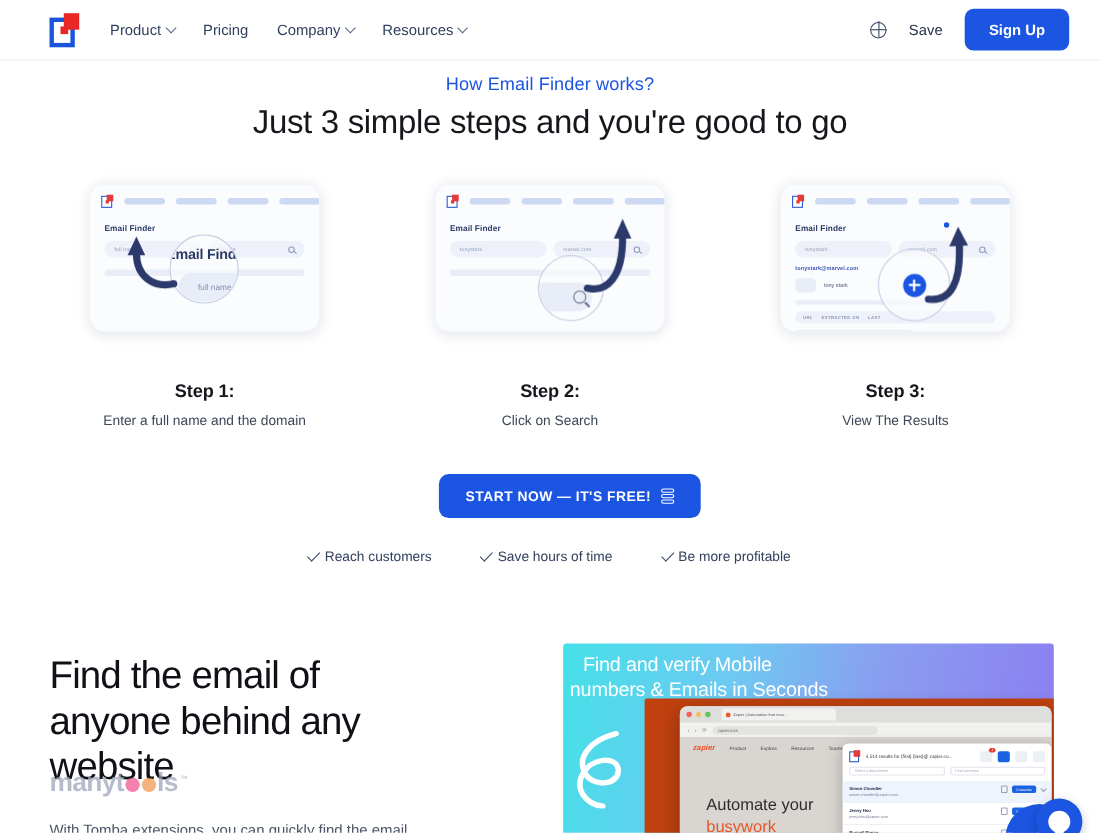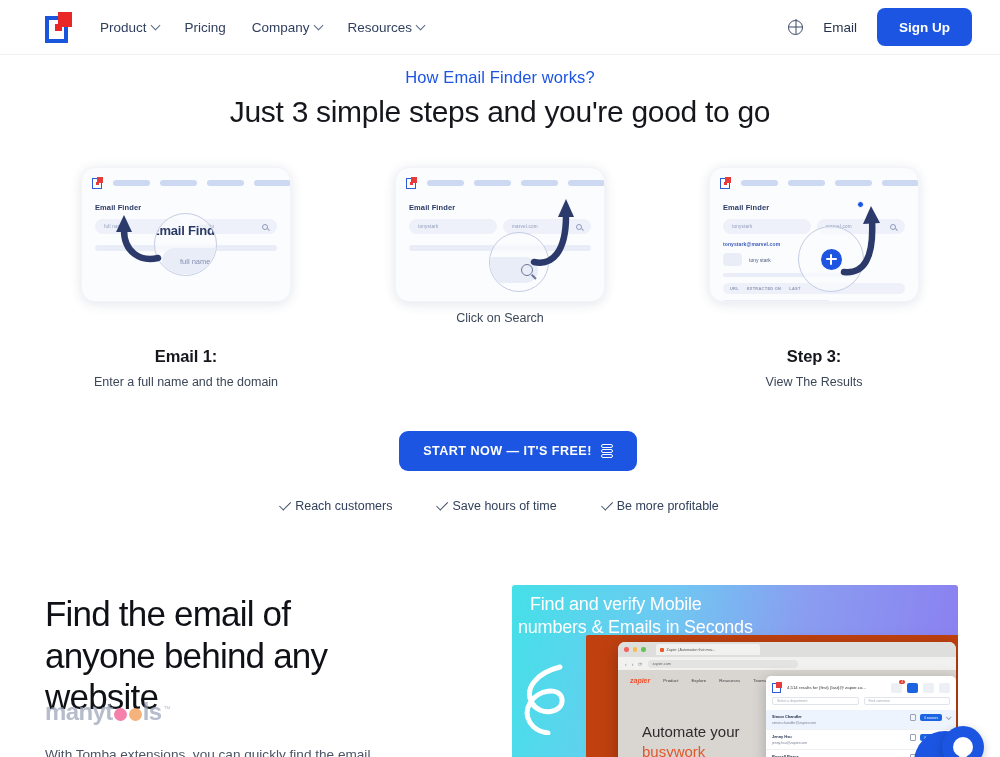--- a/index.html
+++ b/index.html
@@ -342,21 +342,21 @@
       <i class="caret"></i>
     </div>
     <div class="nav-link">
       <span>Resources</span>
       <i class="caret"></i>
     </div>
   </div>
 
   <div class="nav-right">
     <div class="globe"></div>
-    <div class="login">Email</div>
+    <div class="login">Save</div>
     <button class="signup">Sign Up</button>
   </div>
 </div>
 
 <div class="eyebrow">How Email Finder works?</div>
 <div class="headline">Just 3 simple steps and you're good to go</div>
 
 <div class="steps">
 
   <div class="step">
@@ -388,21 +388,21 @@
       <div class="mag" style="left:72px;top:45px;width:63px;height:63px;">
         <div class="big-title" style="top:9px;left:-4px;">Email Finder</div>
         <div class="big-fld" style="top:34px;left:7px;">full name</div>
       </div>
 
       <svg class="arrow" style="left:28px;top:44px;" width="52" height="55" viewBox="0 0 52 55">
         <path d="M48 46 C 30 50, 14 40, 14 18" stroke="#2c3a6b" stroke-width="6.5" fill="none" stroke-linecap="round"></path>
         <path d="M14 3 L 22 20 L 6 20 Z" fill="#2c3a6b"></path>
       </svg>
     </div>
-    <div class="step-title">Email 1:</div>
+    <div class="step-title">Step 1:</div>
     <div class="step-sub">Enter a full name and the domain</div>
   </div>
 
   <div class="step">
     <div class="mock">
       <div class="mock-top">
         <div class="mock-logo">
           <i class="b"></i>
             <i class="r"></i>
             <i class="d"></i>
@@ -429,20 +429,21 @@
         <div class="big-fld" style="top:24px;left:-8px;width:56px;padding:0;">
           <i class="big-mag" style="margin-left:34px;"></i>
         </div>
       </div>
 
       <svg class="arrow" style="left:132px;top:28px;" width="52" height="72" viewBox="0 0 52 72">
         <path d="M6 66 C 24 70, 38 56, 38 20" stroke="#2c3a6b" stroke-width="6.5" fill="none" stroke-linecap="round"></path>
         <path d="M38 3 L 46 21 L 30 21 Z" fill="#2c3a6b"></path>
       </svg>
     </div>
+    <div class="step-title">Step 2:</div>
     <div class="step-sub">Click on Search</div>
   </div>
 
   <div class="step">
     <div class="mock">
       <div class="mock-top">
         <div class="mock-logo">
           <i class="b"></i>
             <i class="r"></i>
             <i class="d"></i>

